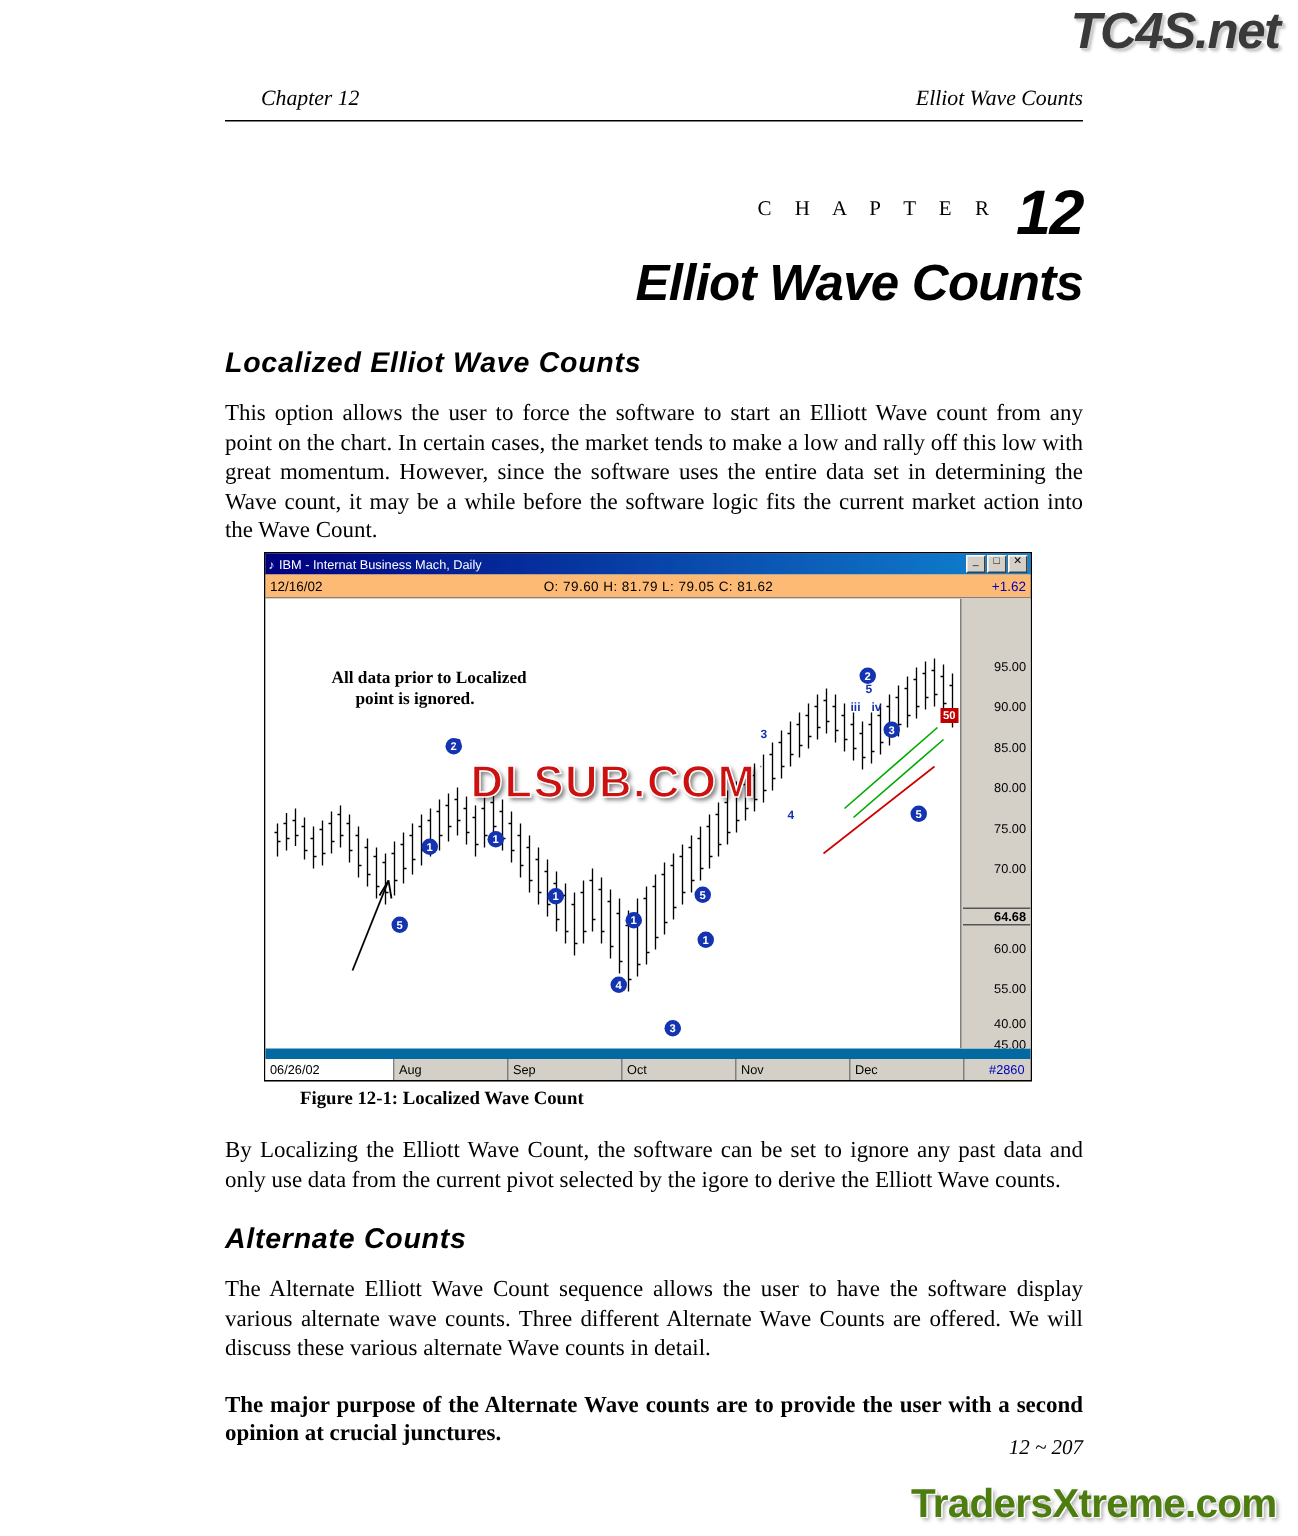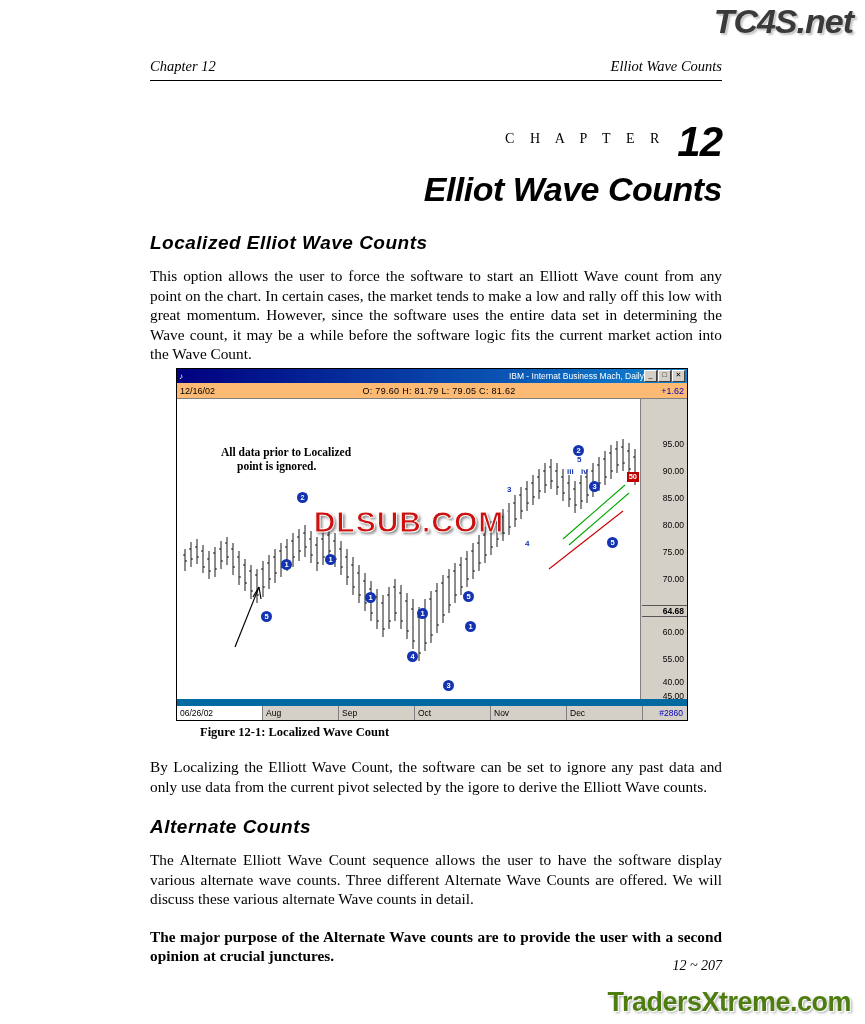--- a/index.html
+++ b/index.html
@@ -60,21 +60,21 @@
     left: 150px;
     top: 58px;
     width: 572px;
     border-bottom: 1.5px solid #000;
     padding-bottom: 5px;
     font-family: "Liberation Serif", serif;
     font-style: italic;
     font-size: 14.5px;
     color: #000;
   }
-  .runhead .left { float: left; }
+  .runhead .left { float: left; margin-left: 24px; }
   .runhead .right { float: right; }
   .runhead:after { content: ""; display: block; clear: both; }
 
   
   .chapter-block {
     position: absolute;
     left: 150px;
     top: 118px;
     width: 572px;
     text-align: right;
@@ -158,21 +158,21 @@
     font-size: 8.5px;
     display: flex;
     align-items: center;
     padding: 0 2px;
   }
   .titlebar .tb-icon {
     color: #fff;
     font-size: 8px;
     margin-right: 3px;
   }
-  .titlebar .tb-text { flex: 1; white-space: nowrap; overflow: hidden; text-align: right; }
+  .titlebar .tb-text { flex: 1; white-space: nowrap; overflow: hidden; }
   .tb-btns { display: flex; gap: 1px; }
   .tb-btn {
     width: 11px; height: 10px;
     background: #d4d0c8;
     border: 1px solid #fff;
     border-right-color: #404040;
     border-bottom-color: #404040;
     font-size: 7px;
     line-height: 8px;
     text-align: center;

